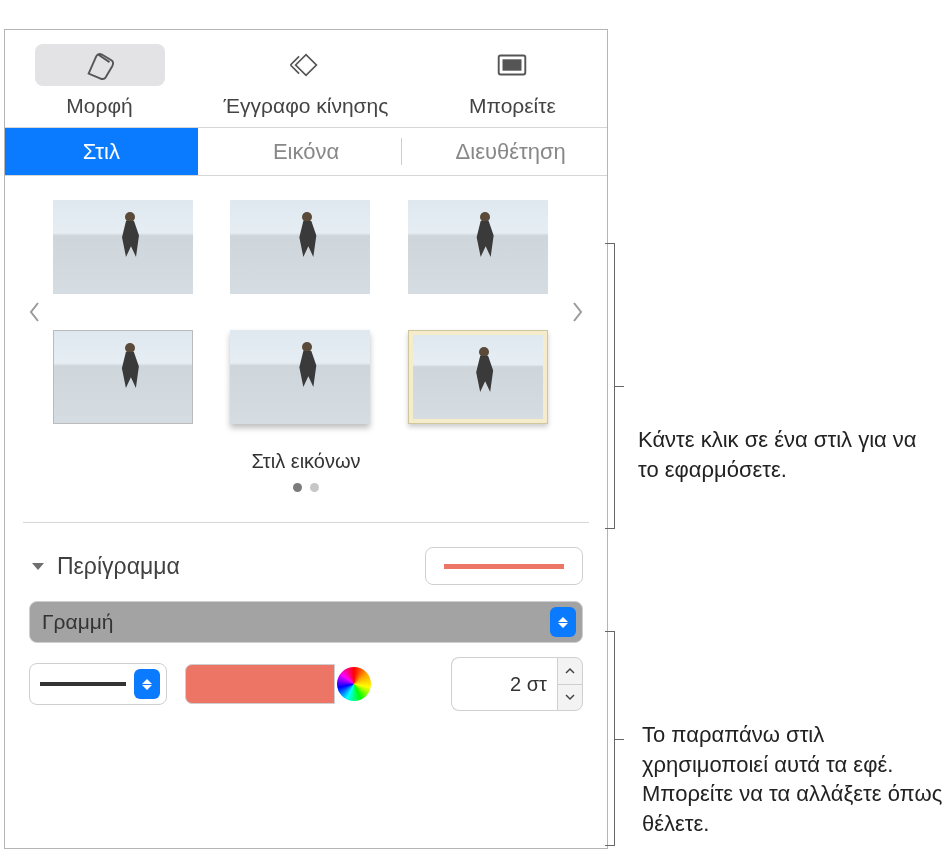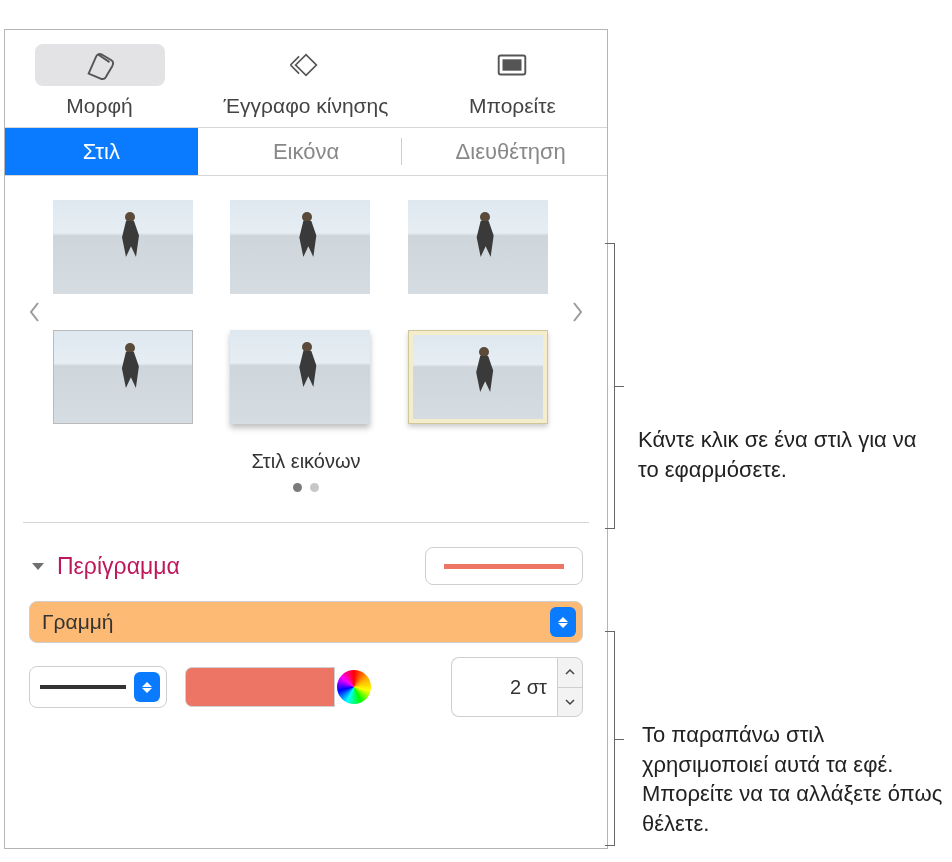--- a/index.html
+++ b/index.html
@@ -177,21 +177,21 @@
     display:flex;
     align-items:center;
     justify-content:space-between;
     margin-bottom:16px;
   }
   .disclosure {
     display:flex;
     align-items:center;
     gap:10px;
     font-size:23px;
-    color:#be185d;
+    color:#404040;
     cursor:pointer;
   }
   .disclosure svg{ width:18px;height:18px; }
   .border-swatch {
     width:158px; height:38px;
     border:1px solid #cfcfcf;
     border-radius:8px;
     display:flex;
     align-items:center;
     justify-content:center;
@@ -208,21 +208,21 @@
   .select {
     width:100%;
     height:42px;
     border:1px solid #cfcfcf;
     border-radius:8px;
     display:flex;
     align-items:center;
     padding:0 6px 0 12px;
     font-size:21px;
     color:#333;
-    background:#fdba74;
+    background:#a3a3a3;
     cursor:pointer;
   }
   .select .spacer{flex:1;}
   .stepper-caret {
     width:26px;height:30px;
     border-radius:6px;
     background:#0a7bff;
     display:flex;
     flex-direction:column;
     align-items:center;
@@ -273,21 +273,21 @@
     border-radius:50%;
     background: conic-gradient(red,orange,yellow,lime,cyan,blue,magenta,red);
     cursor:pointer;
   }
   .width-stepper{
     display:flex;
     align-items:stretch;
     margin-left:auto;
   }
   .width-input{
-    width:106px;height:60px;
+    width:106px;height:54px;
     border:1px solid #cfcfcf;
     border-right:none;
     border-radius:8px 0 0 8px;
     font-size:20px;
     text-align:right;
     padding:0 10px;
     background:#fff;
     display:flex;
     align-items:center;
     justify-content:flex-end;

